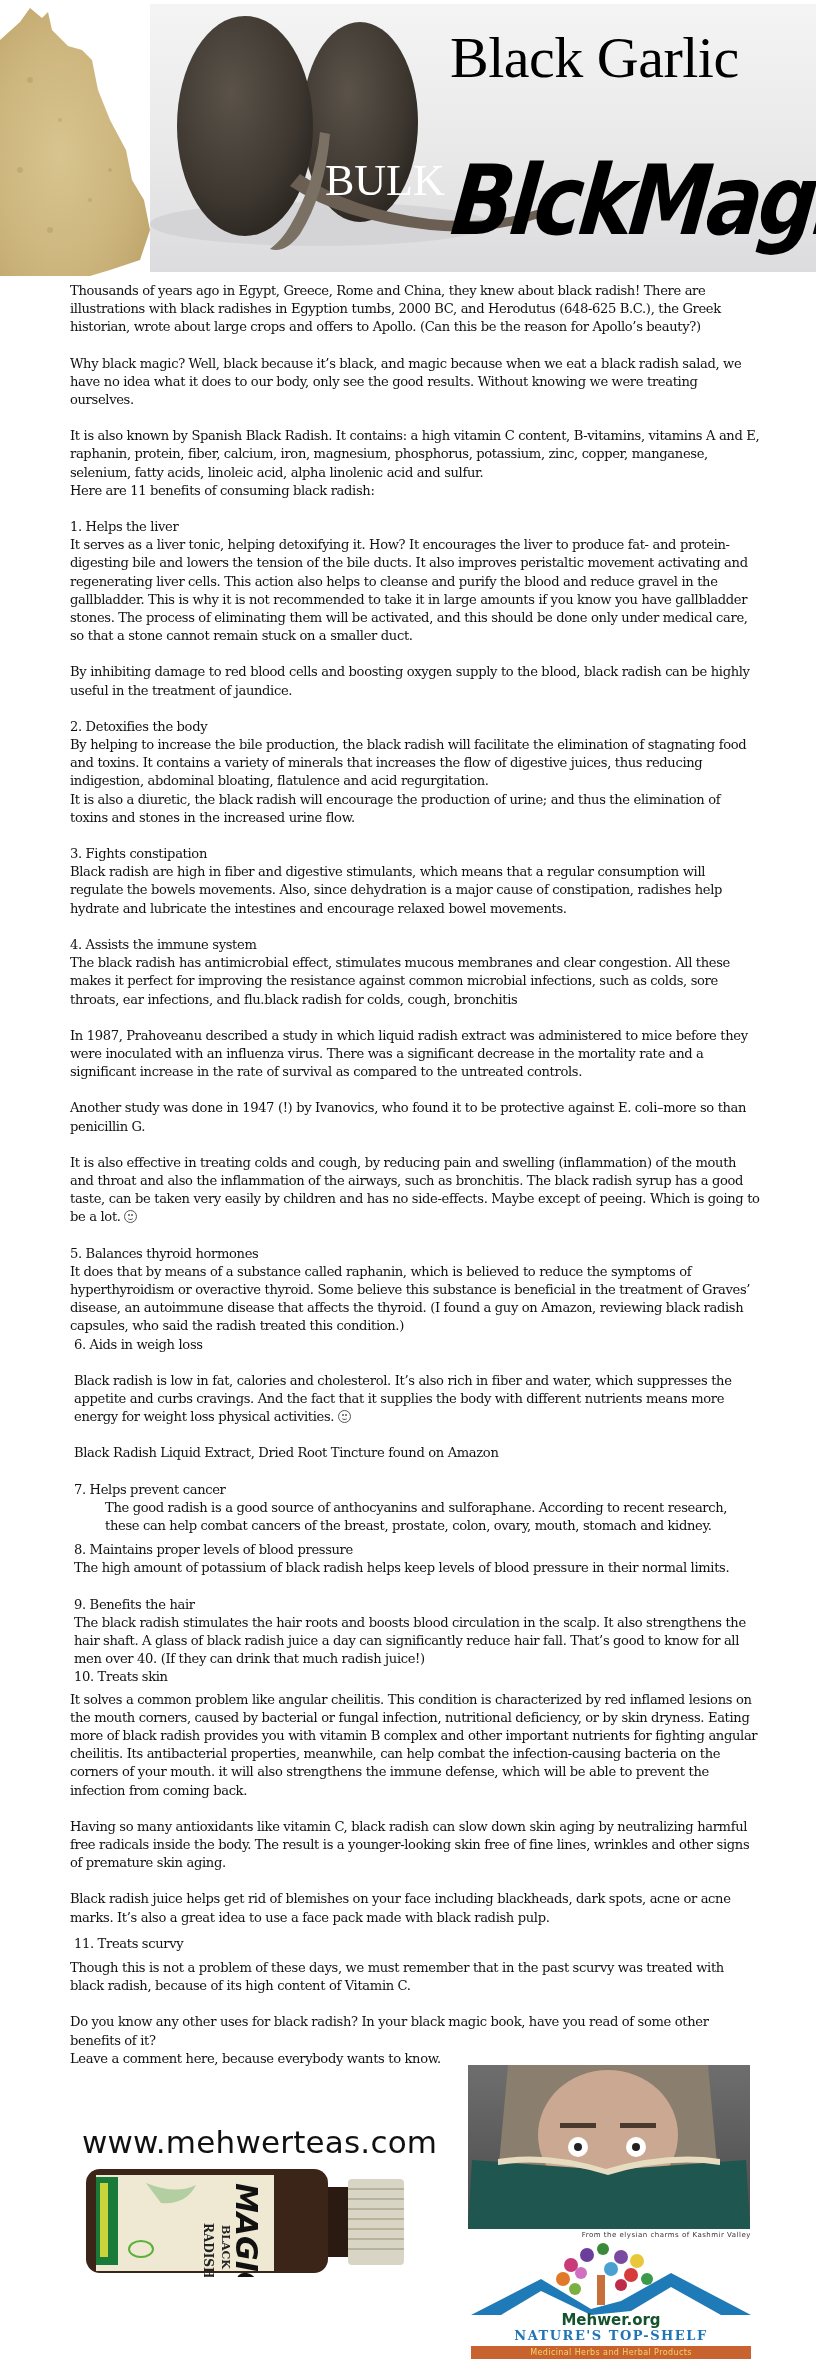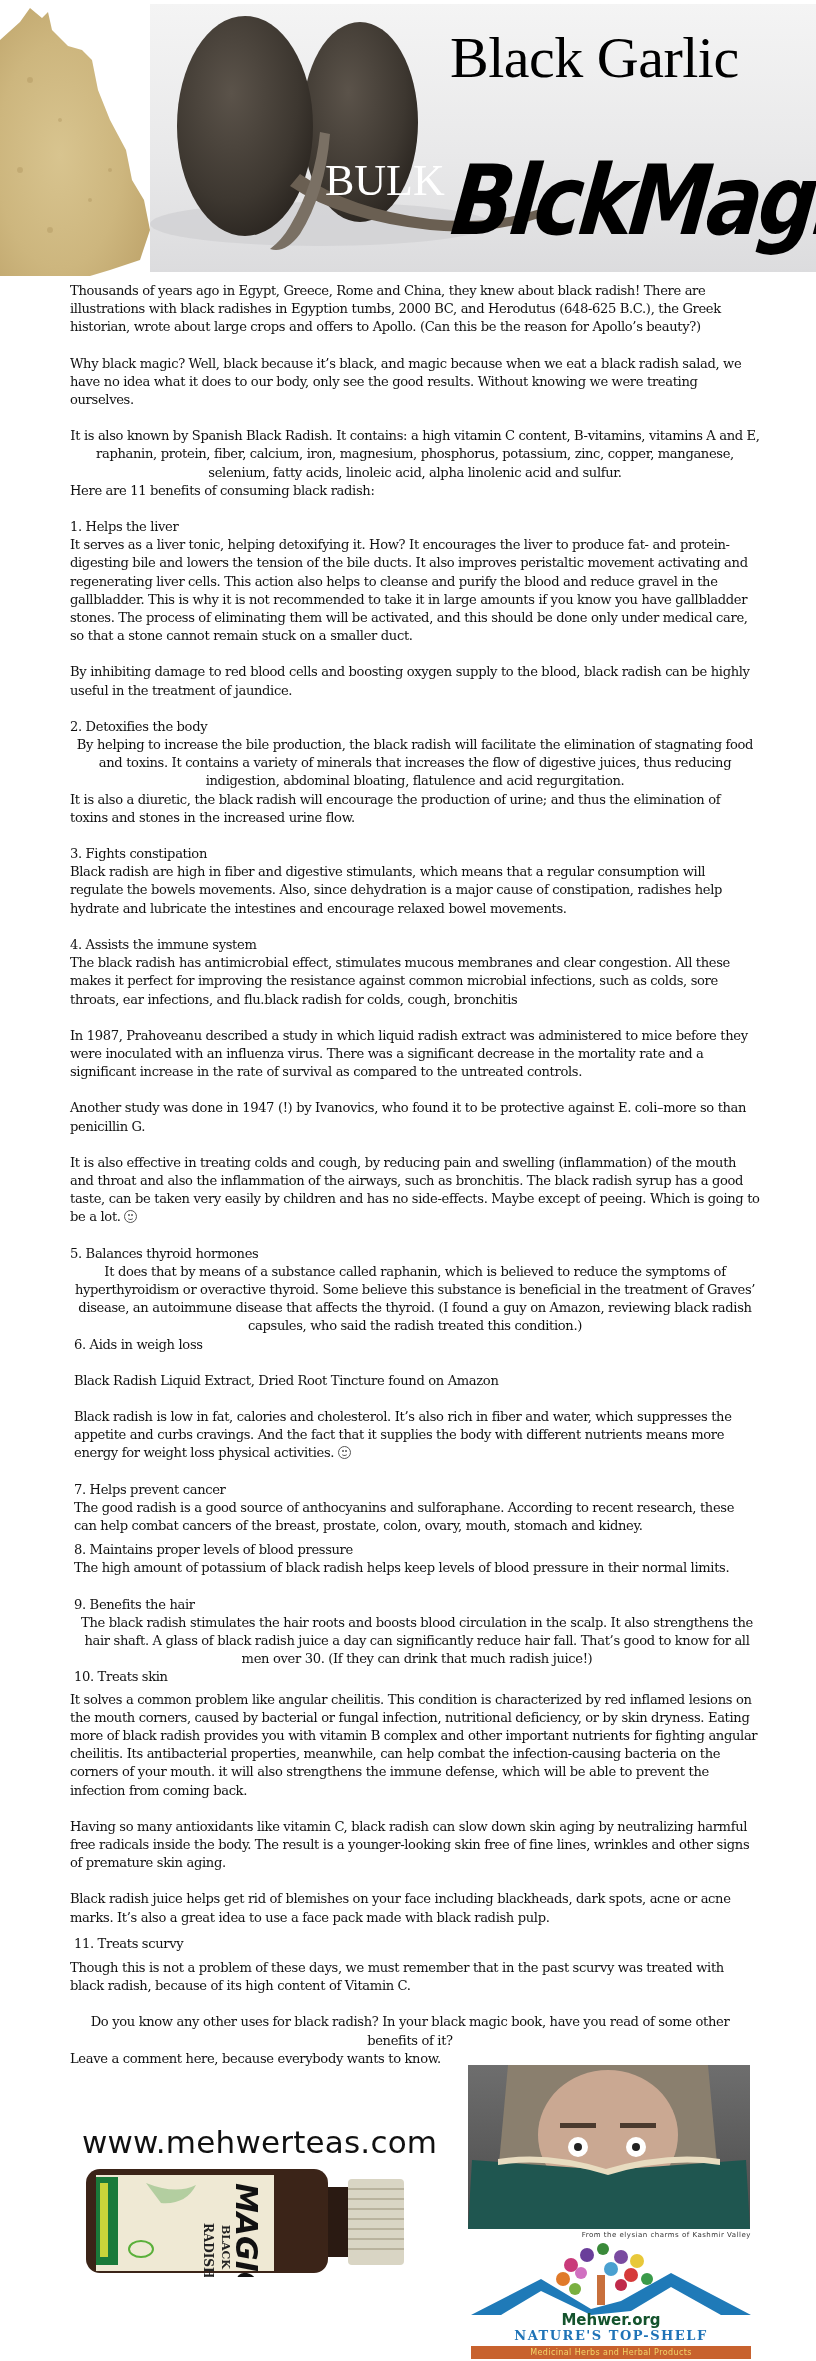--- a/index.html
+++ b/index.html
@@ -13,21 +13,21 @@
     background: linear-gradient(180deg, #f4f4f4 0%, #e9e9ea 55%, #dcdcde 100%); overflow: hidden; }
   .radish-bg svg { position: absolute; left: 0; top: 0; width: 666px; height: 268px; }
   .title-main { position: absolute; left: 450px; top: 28px; font-family: "Liberation Serif", serif; font-size: 58px; line-height: 60px; color: #000; letter-spacing: -0.5px; }
   .title-bulk { position: absolute; left: 325px; top: 158px; font-family: "Liberation Serif", serif; font-size: 44px; line-height: 46px; color: #fff; }
   .title-magic { position: absolute; left: 458px; top: 148px; font-family: "DejaVu Sans", sans-serif; font-style: italic; font-weight: bold; font-size: 82px; line-height: 90px; color: #000; letter-spacing: -4px; transform: skewX(-6deg) scaleY(1.18); transform-origin: left top; }
 
   
   .article { position: absolute; left: 70px; top: 282px; width: 690px; font-size: 13.1px; line-height: 18.2px; letter-spacing: -0.35px; }
   .article p { margin: 0 0 18px 0; }
   .article .h { margin: 0; }
-  .article .tight { margin-bottom: 0; text-align: center; }
+  .article .tight { margin-bottom: 0; }
   .article .indent { padding-left: 4px; }
   .smile { display: inline-block; width: 13px; height: 13px; border: 1px solid #555; border-radius: 50%; position: relative; vertical-align: -2px; box-sizing: border-box; }
   .smile::before, .smile::after { content: ""; position: absolute; top: 3px; width: 2px; height: 2px; background: #555; border-radius: 50%; }
   .smile::before { left: 3px; } .smile::after { right: 3px; }
   .smile i { position: absolute; left: 3px; top: 5px; width: 5px; height: 3px; border-bottom: 1px solid #555; border-radius: 0 0 4px 4px; }
 
   
   .site-url { position: absolute; left: 82px; top: 2124px; font-family: "DejaVu Sans", sans-serif; font-size: 31px; color: #111; letter-spacing: 0.2px; }
   .bottle { position: absolute; left: 86px; top: 2165px; width: 325px; height: 112px; }
   .bottle svg { width: 325px; height: 112px; display: block; }
@@ -107,31 +107,31 @@
   <p class="h">4. Assists the immune system</p>
   <p>The black radish has antimicrobial effect, stimulates mucous membranes and clear congestion. All these makes it perfect for improving the resistance against common microbial infections, such as colds, sore throats, ear infections, and flu.black radish for colds, cough, bronchitis</p>
   <p>In 1987, Prahoveanu described a study in which liquid radish extract was administered to mice before they were inoculated with an influenza virus. There was a significant decrease in the mortality rate and a significant increase in the rate of survival as compared to the untreated controls.</p>
   <p>Another study was done in 1947 (!) by Ivanovics, who found it to be protective against E. coli–more so than penicillin G.</p>
   <p><span>It is also effective in treating colds and cough, by reducing pain and swelling (inflammation) of the mouth and throat and also the inflammation of the airways, such as bronchitis. The black radish syrup has a good taste, can be taken very easily by children and has no side-effects. Maybe except of peeing. Which is going to be a lot.</span> <span class="smile"><i></i></span></p>
 
   <p class="h">5. Balances thyroid hormones</p>
   <p class="tight">It does that by means of a substance called raphanin, which is believed to reduce the symptoms of hyperthyroidism or overactive thyroid. Some believe this substance is beneficial in the treatment of Graves’ disease, an autoimmune disease that affects the thyroid. (I found a guy on Amazon, reviewing black radish capsules, who said the radish treated this condition.)</p>
 
   <p class="indent" style="margin-top:0;">6. Aids in weigh loss</p>
+  <p class="indent"><span>Black radish is low in fat, calories and cholesterol. It’s also rich in fiber and water, which suppresses the appetite and curbs cravings. And the fact that it supplies the body with different nutrients means more energy for weight loss physical activities.</span> <span class="smile"><i></i></span></p>
   <p class="indent">Black Radish Liquid Extract, Dried Root Tincture found on Amazon</p>
-  <p class="indent"><span>Black radish is low in fat, calories and cholesterol. It’s also rich in fiber and water, which suppresses the appetite and curbs cravings. And the fact that it supplies the body with different nutrients means more energy for weight loss physical activities.</span> <span class="smile"><i></i></span></p>
 
   <p class="h indent">7. Helps prevent cancer</p>
-  <p class="indent" style="margin-bottom:6px;">The good radish is a good source of anthocyanins and sulforaphane. According to recent research, these can help combat cancers of the breast, prostate, colon, ovary, mouth, stomach and kidney.</p>
+  <p class="indent" style="margin-bottom:6px;margin-left:31px;">The good radish is a good source of anthocyanins and sulforaphane. According to recent research, these can help combat cancers of the breast, prostate, colon, ovary, mouth, stomach and kidney.</p>
 
   <p class="h indent">8. Maintains proper levels of blood pressure</p>
   <p class="indent">The high amount of potassium of black radish helps keep levels of blood pressure in their normal limits.</p>
 
   <p class="h indent">9. Benefits the hair</p>
-  <p class="indent tight">The black radish stimulates the hair roots and boosts blood circulation in the scalp. It also strengthens the hair shaft. A glass of black radish juice a day can significantly reduce hair fall.  That’s good to know for all men over 30. (If they can drink that much radish juice!)</p>
+  <p class="indent tight">The black radish stimulates the hair roots and boosts blood circulation in the scalp. It also strengthens the hair shaft. A glass of black radish juice a day can significantly reduce hair fall.  That’s good to know for all men over 40. (If they can drink that much radish juice!)</p>
 
   <p class="indent" style="margin-bottom:4px;">10. Treats skin</p>
   <p>It solves a common problem like angular cheilitis. This condition is characterized by red inflamed lesions on the mouth corners, caused by bacterial or fungal infection, nutritional deficiency, or by skin dryness. Eating more of black radish provides you with vitamin B complex and other important nutrients for fighting angular cheilitis. Its antibacterial properties, meanwhile, can help combat the infection-causing bacteria on the corners of your mouth. it will also strengthens the immune defense, which will be able to prevent the infection from coming back.</p>
   <p>Having so many antioxidants like vitamin C, black radish can slow down skin aging by neutralizing harmful free radicals inside the body. The result is a younger-looking skin free of fine lines, wrinkles and other signs of premature skin aging.</p>
   <p style="margin-bottom:8px;">Black radish juice helps get rid of blemishes on your face including blackheads, dark spots, acne or acne marks. It’s also a great idea to use a face pack made with black radish pulp.</p>
 
   <p class="indent" style="margin-bottom:6px;">11. Treats scurvy</p>
   <p>Though this is not a problem of these days, we must remember that in the past scurvy was treated with black radish, because of its high content of Vitamin C.</p>
 
   <p class="tight" style="width:680px;">Do you know any other uses for black radish? In your black magic book, have you read of some other benefits of it?</p>

